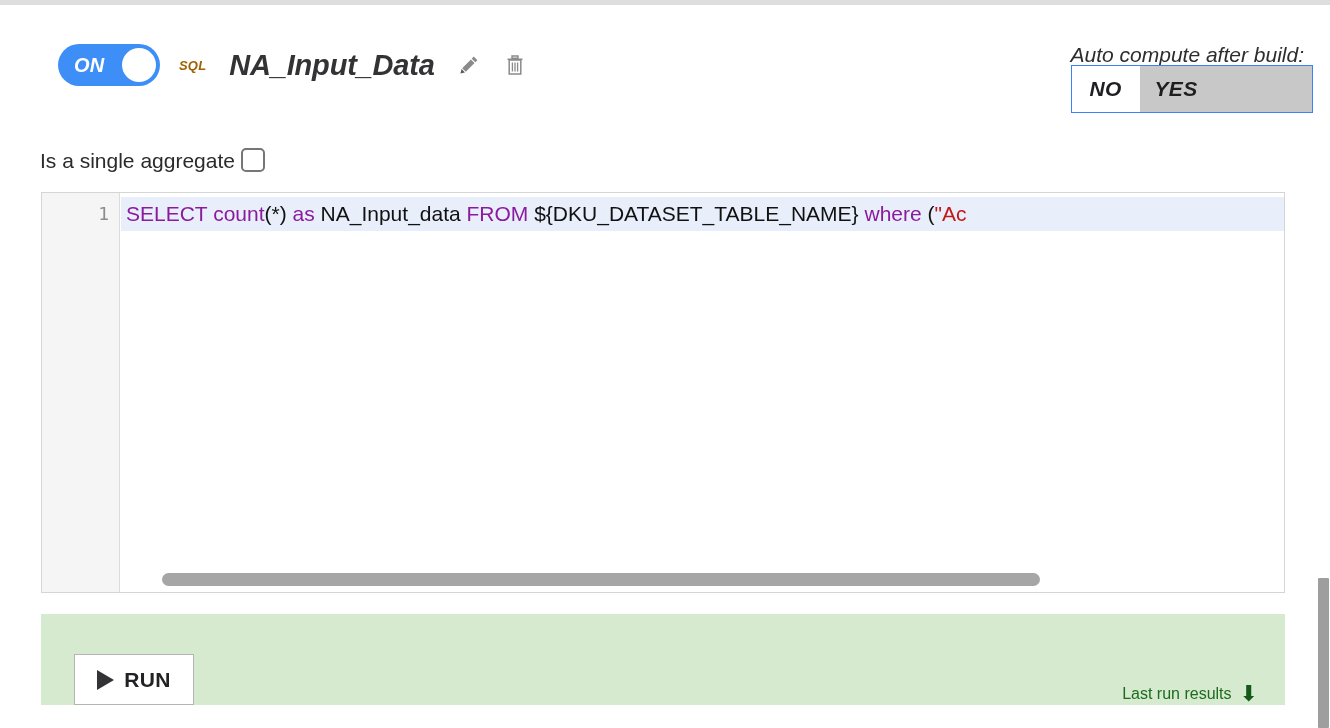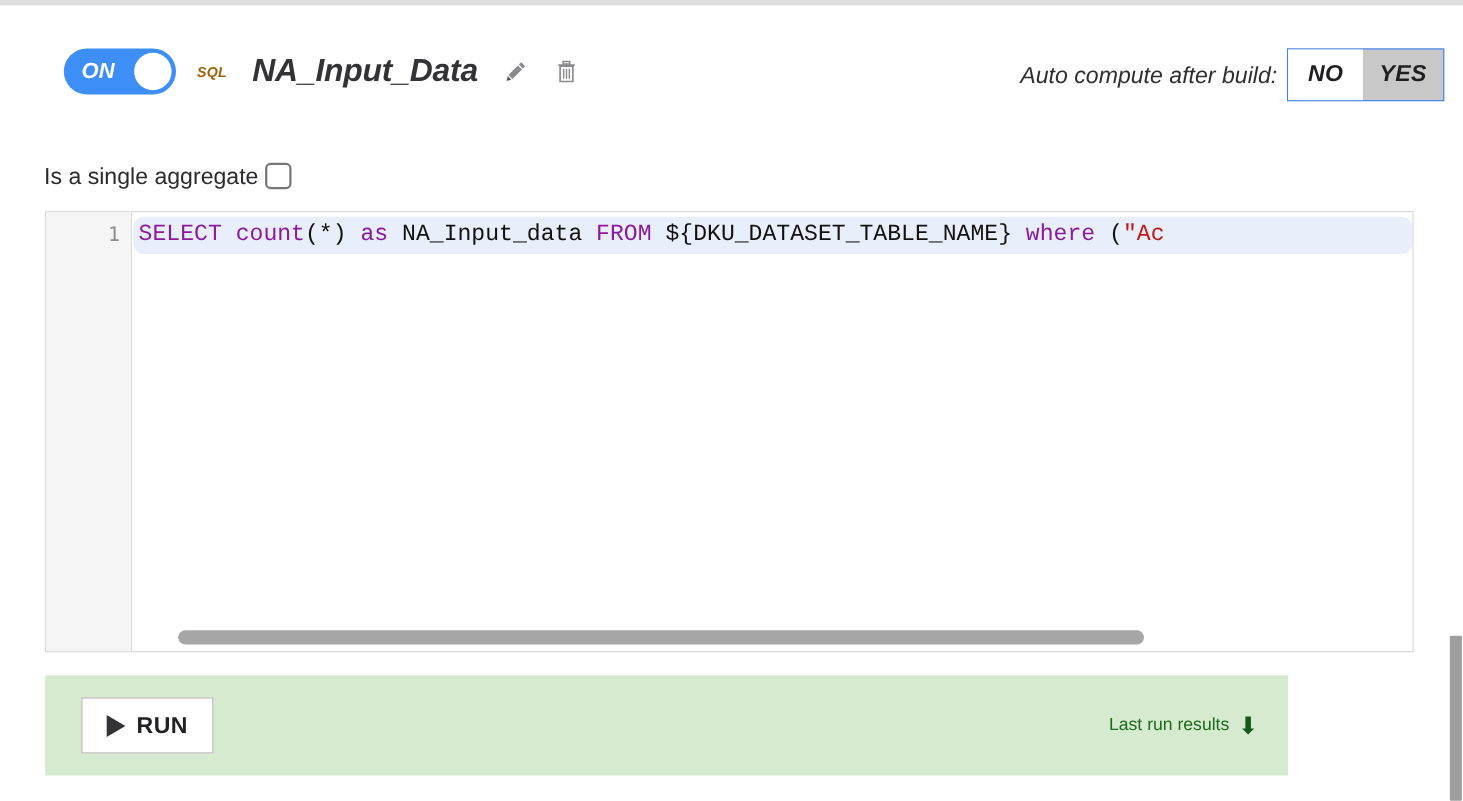--- a/index.html
+++ b/index.html
@@ -101,21 +101,21 @@
     cursor: pointer;
   }
   .hdr-icon svg { display: block; }
 
   
   .auto-compute {
     position: absolute;
     right: 17px;
     top: 4px;
     display: flex;
-    align-items: center;
+    flex-direction: column;
   }
   .auto-compute-label {
     font-size: 21px;
     color: #2e2e30;
     margin-right: 9px;
     white-space: nowrap;
     line-height: 1;
   }
   .seg-group {
     display: flex;
@@ -199,25 +199,24 @@
     overflow: hidden;
   }
   .code-line {
     position: absolute;
     left: 0;
     top: 4px;
     width: 100%;
     height: 34px;
     background: #e8effb;
     white-space: pre;
-    font-family: Liberation Mono, monospace;
+    font-family: Liberation Sans, sans-serif;
     font-size: 21px;
     line-height: 34px;
     padding-left: 5px;
-    border-radius: 10px;
   }
   .tok-kw   { color: #8b1a9e; }
   .tok-fn   { color: #8b1a9e; }
   .tok-id   { color: #111111; }
   .tok-pn   { color: #111111; }
   .tok-str  { color: #c31818; }
 
   
   .h-scroll-track {
     position: absolute;
@@ -236,25 +235,25 @@
     border-radius: 7px;
     background: #a6a6a6;
     cursor: pointer;
   }
 
   
   .run-bar {
     position: absolute;
     left: 41px;
     top: 614px;
-    width: 1130px;
+    width: 1244px;
     height: 91px;
     background: #d6ead0;
     display: flex;
-    align-items: center;
+    align-items: flex-end;
   }
   .run-btn {
     margin-left: 33px;
     width: 120px;
     height: 51px;
     background: #ffffff;
     border: 1px solid #b5b5b5;
     display: flex;
     align-items: center;
     justify-content: center;

